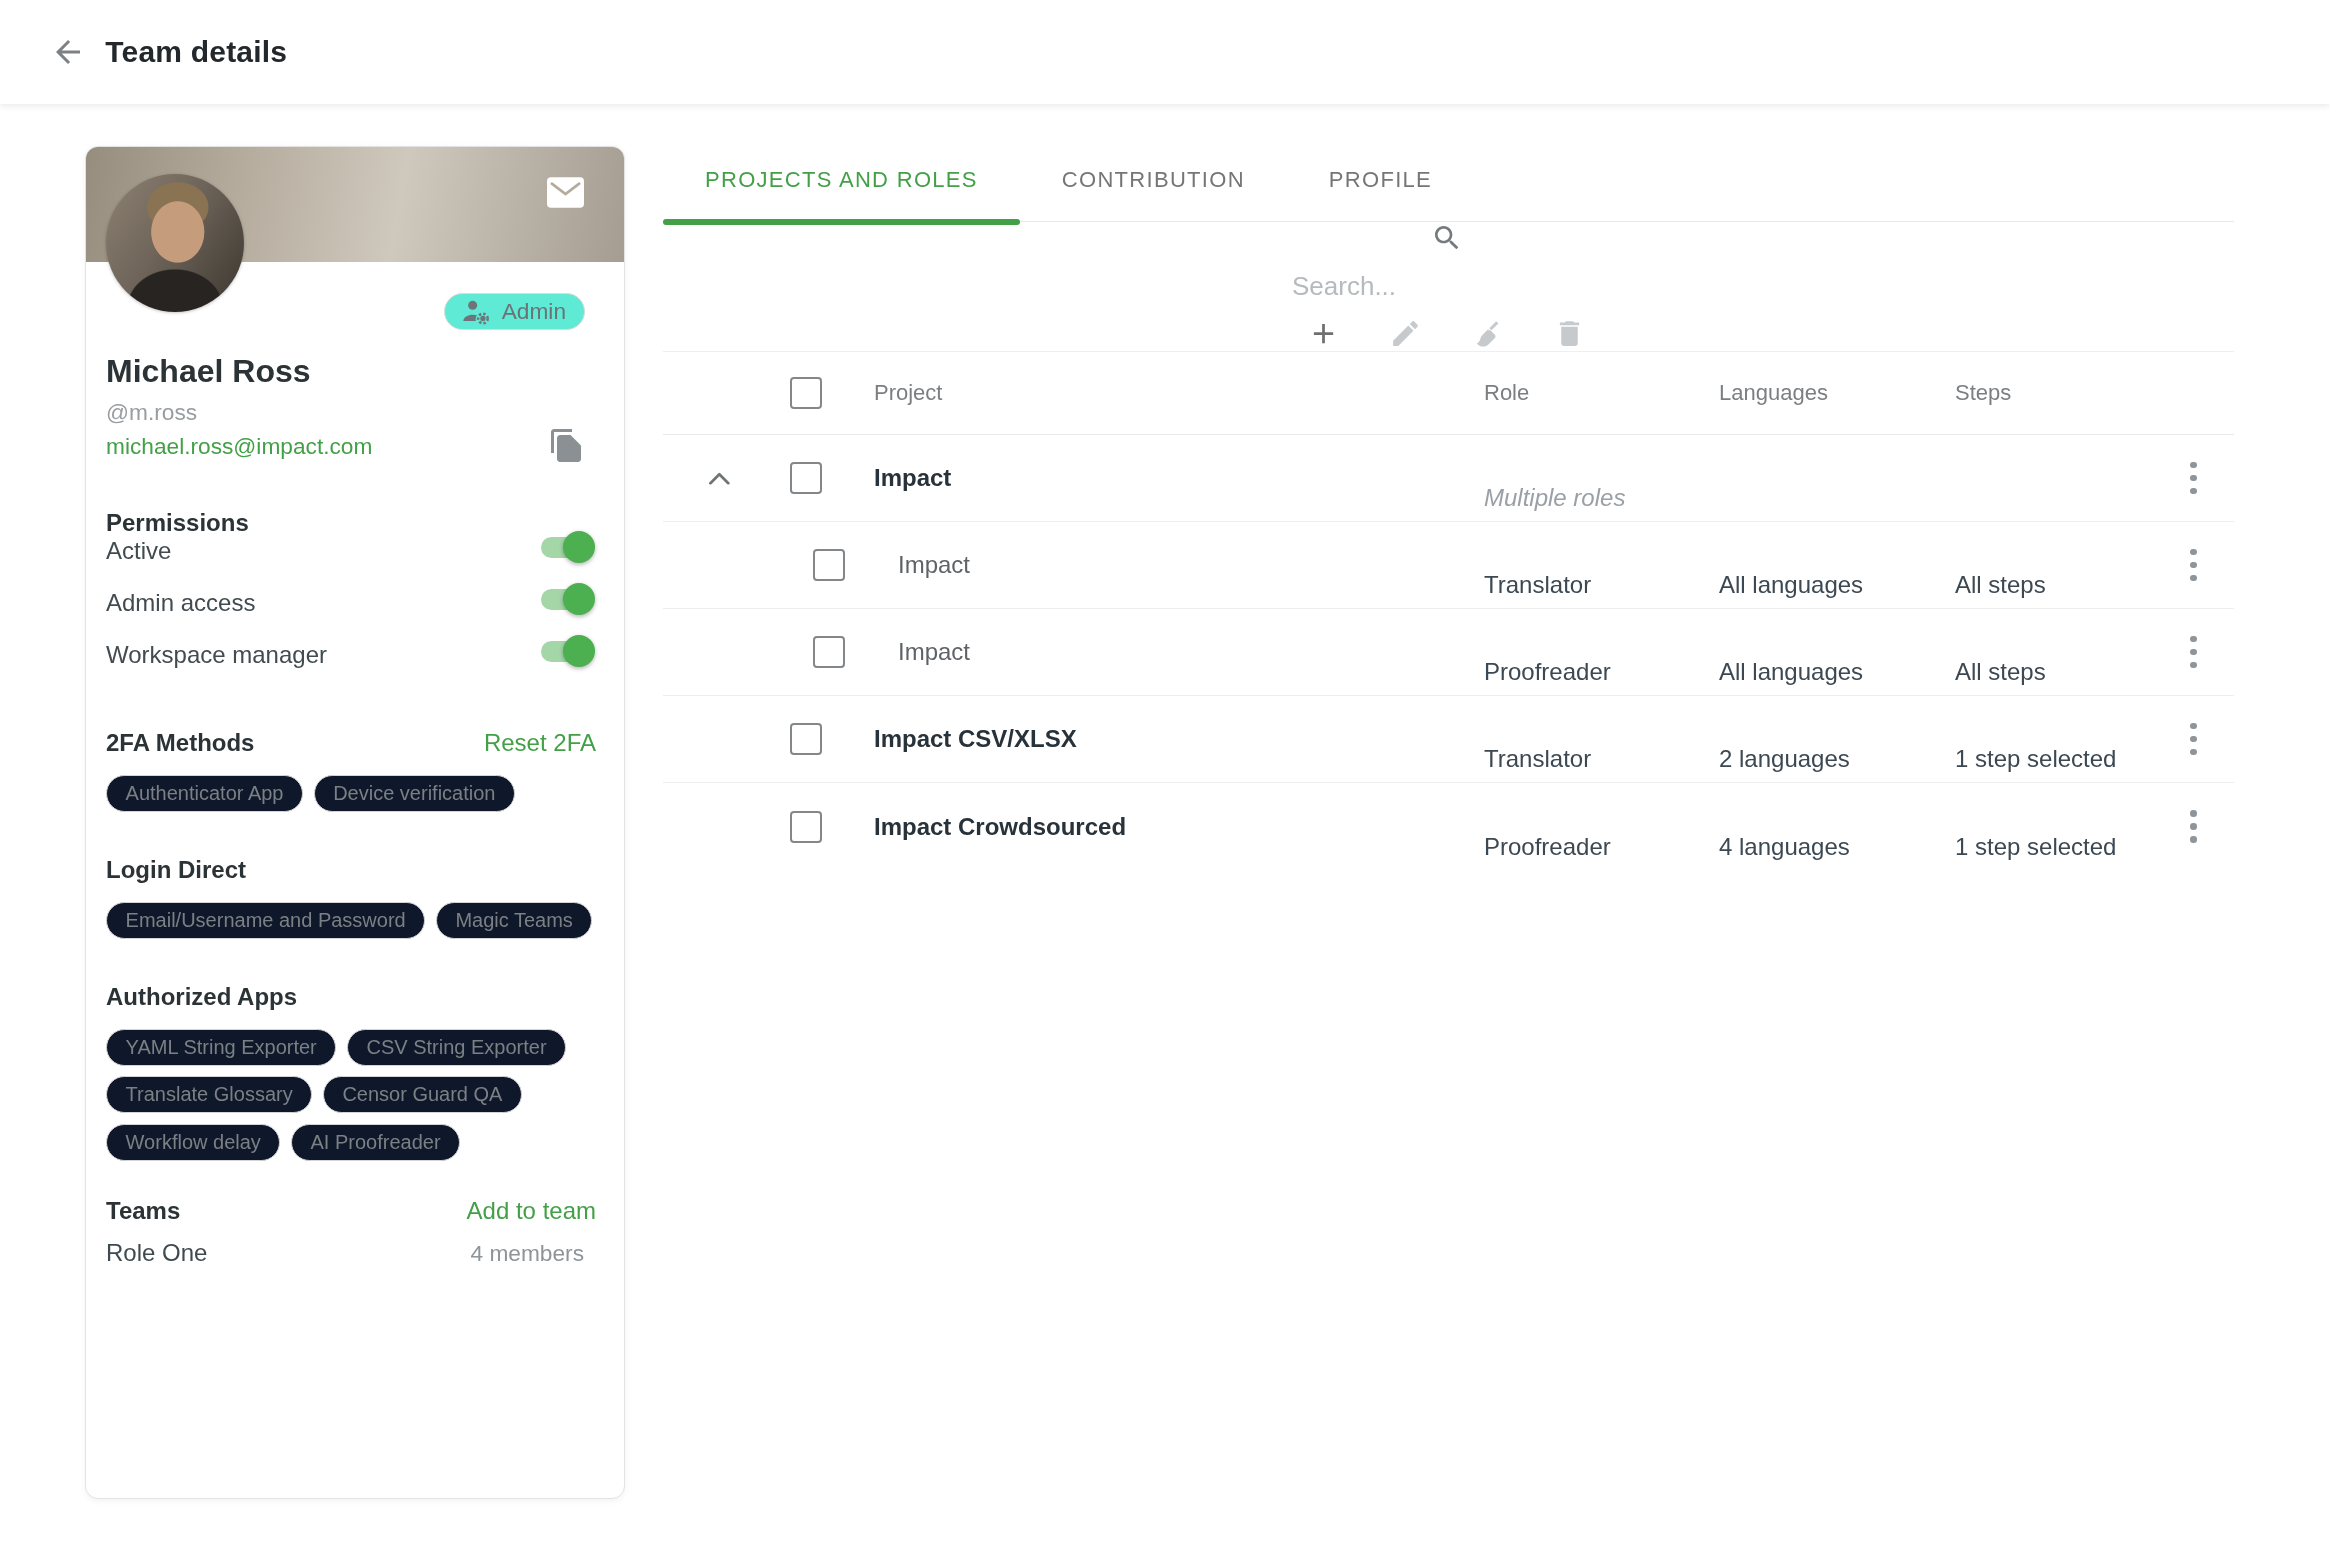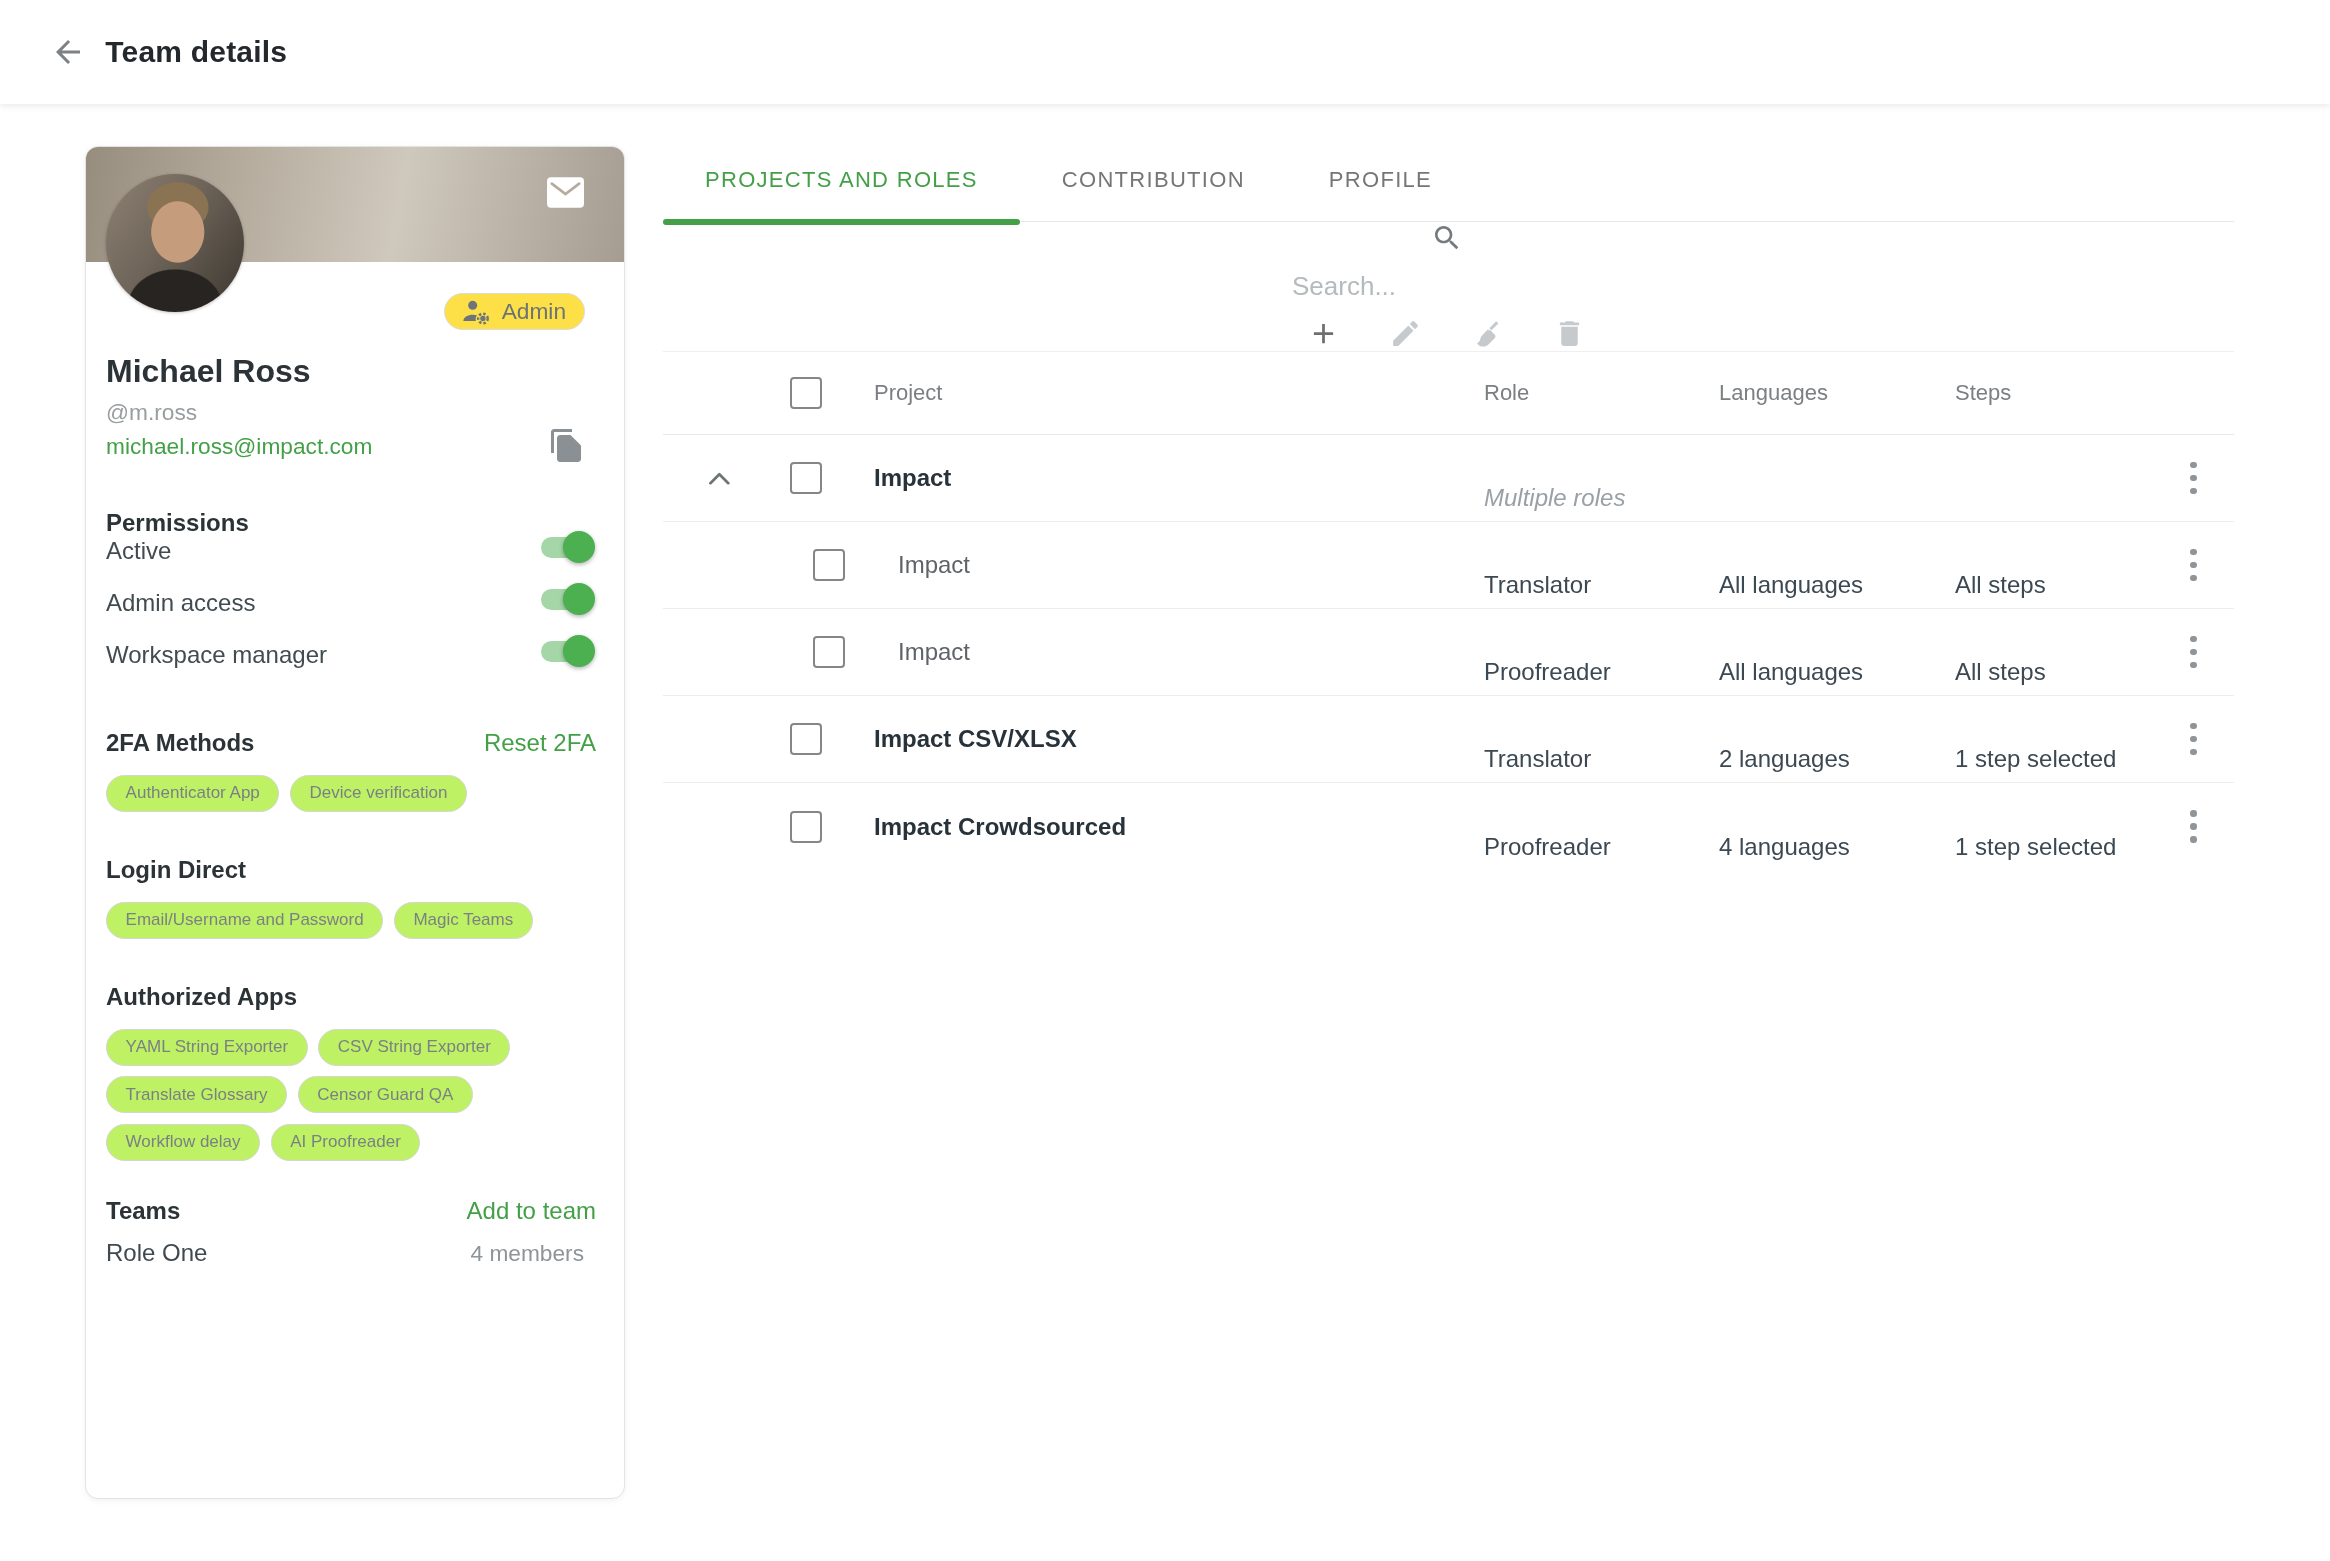--- a/index.html
+++ b/index.html
@@ -22,21 +22,21 @@
   .mail-btn { position:absolute; top:30px; right:40px; width:37px; height:31px; border:none; background:transparent; cursor:pointer; padding:0; }
   .avatar { position:absolute; left:20px; top:27px; width:138px; height:138px; border-radius:50%;
     background:
       radial-gradient(45px 52px at 52% 42%, #c59c7c 58%, rgba(0,0,0,0) 60%),
       radial-gradient(52px 42px at 52% 24%, #8a7352 58%, rgba(0,0,0,0) 60%),
       radial-gradient(78px 63px at 50% 97%, #272421 60%, rgba(0,0,0,0) 62%),
       linear-gradient(125deg,#8d8172 0%,#6e6459 45%,#3a362f 100%);
     box-shadow:0 0.8px 3.2px rgba(0,0,0,0.25); }
   .badge-row { display:flex; justify-content:flex-end; padding-right:39px; margin-top:31px; }
   .admin-badge { display:inline-flex; align-items:center; gap:9.7px; height:37px; padding:0 18px 0 14.6px;
-    border:1.6px solid #dcdcdc; border-radius:19.4px; background:#fde047; }
+    border:1.6px solid #dcdcdc; border-radius:19.4px; background:#5eead4; }
   .admin-badge svg { width:32px; height:32px; }
   .admin-badge .badge-label { font-size:22.7px; color:#6b7377; }
 
   .identity { position:relative; margin:22.7px 28px 0 20px; }
   .user-name { font-size:32px; font-weight:700; color:#2b3337; margin-bottom:9.7px; }
   .user-handle { font-size:22.7px; color:#989da0; margin-bottom:6.5px; }
   .user-email { font-size:22.7px; color:#43a047; }
   .copy-btn { position:absolute; right:11.3px; bottom:-6.5px; width:37px; height:40px; border:none; background:transparent; cursor:pointer; padding:0; }
   .copy-btn svg { width:36px; height:39px; fill:#8b9094; }
 
@@ -48,21 +48,21 @@
 
   .toggle-row { display:flex; justify-content:space-between; height:52px; margin:0 31px 0 20px; }
   .toggle-row:first-of-type { margin-top:19.4px; }
   .toggle-label { font-size:24px; color:#414b50; }
   .switch { position:relative; width:52px; height:21px; border-radius:10.5px; background:#a4d6a7; display:inline-block; cursor:pointer; }
   .switch .knob { position:absolute; right:-2.4px; top:-5.7px; width:32px; height:32px; border-radius:50%;
     background:#4caf50; box-shadow:0 1.6px 4px rgba(0,0,0,0.3); }
 
   .chips { display:flex; flex-wrap:wrap; gap:10.5px 10.5px; margin:18px 28px 0 20px; }
   .chip { display:inline-flex; align-items:center; height:37px; padding:0 18.6px; border:1.6px solid #d5d5d5;
-    border-radius:19.4px; background:#bef264; font-size:17px; color:#7b8084; white-space:nowrap; }
+    border-radius:19.4px; background:#0f172a; font-size:20px; color:#7b8084; white-space:nowrap; }
 
   .team-row { display:flex; justify-content:space-between; align-items:baseline; margin:14.6px 40px 0 20px; }
   .team-name { font-size:24px; color:#3c4throw650; color:#3f4a50; }
   .team-members { font-size:22.7px; color:#8f9499; }
 
   .meta { margin:40px 28px 0 20px; }
   .meta div { font-size:22px; line-height:29.5px; color:#8f9499; }
 
   
   .panel { position:absolute; left:663px; top:138px; width:1571px; }

